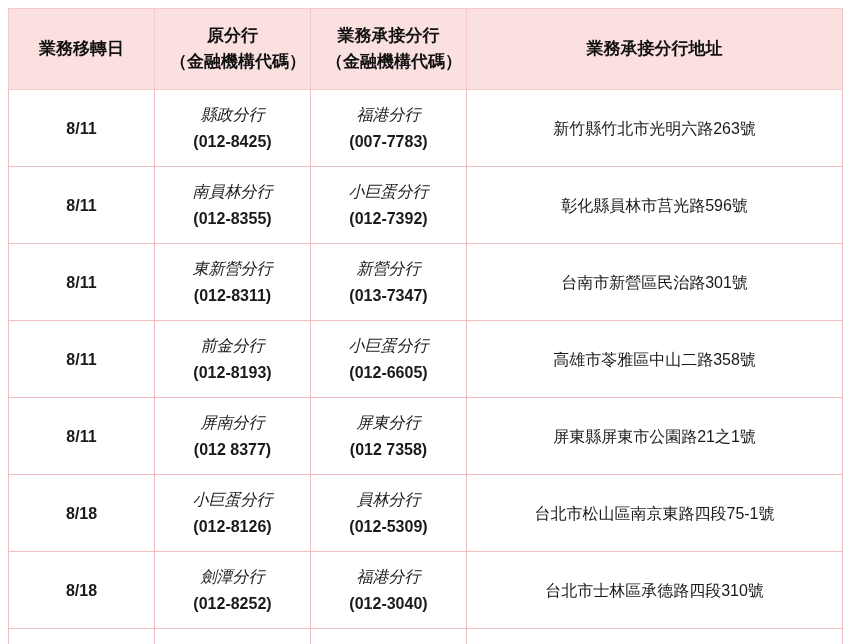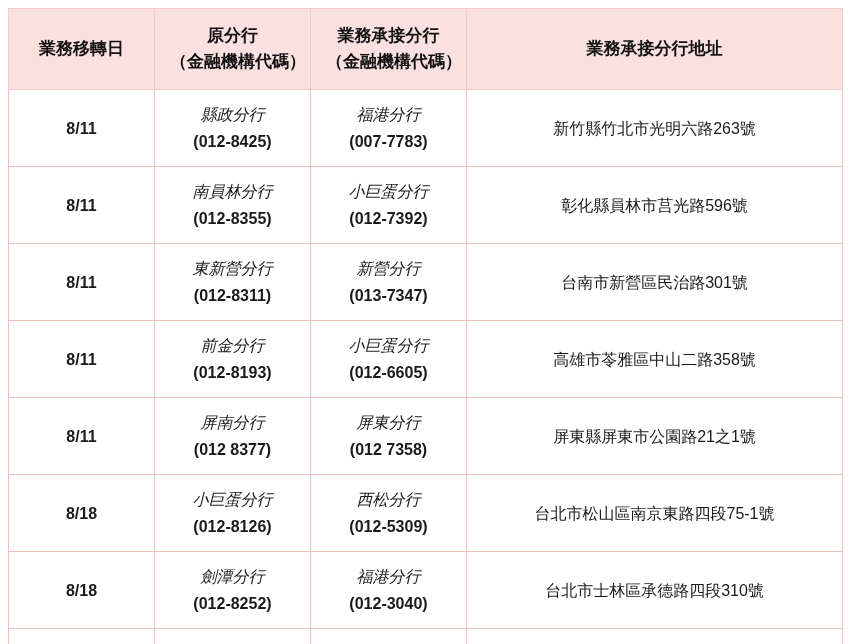--- a/index.html
+++ b/index.html
@@ -157,21 +157,21 @@
         </td>
         <td class="addr-cell">屏東縣屏東市公園路21之1號</td>
       </tr>
       <tr>
         <td class="date-cell">8/18</td>
         <td>
           <span class="cell-line">小巨蛋分行</span>
           <span class="cell-code">(012-8126)</span>
         </td>
         <td>
-          <span class="cell-line">西松分行</span>
+          <span class="cell-line">員林分行</span>
           <span class="cell-code">(012-5309)</span>
         </td>
         <td class="addr-cell">台北市松山區南京東路四段75-1號</td>
       </tr>
       <tr>
         <td class="date-cell">8/18</td>
         <td>
           <span class="cell-line">劍潭分行</span>
           <span class="cell-code">(012-8252)</span>
         </td>

